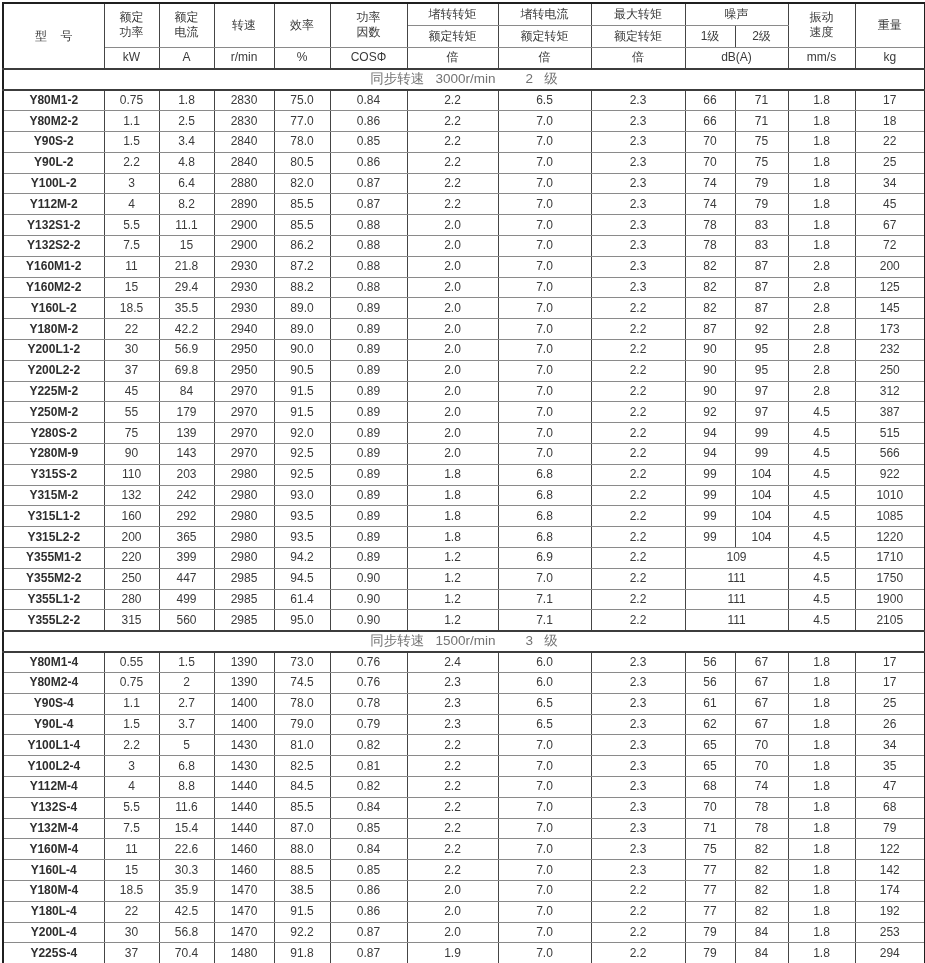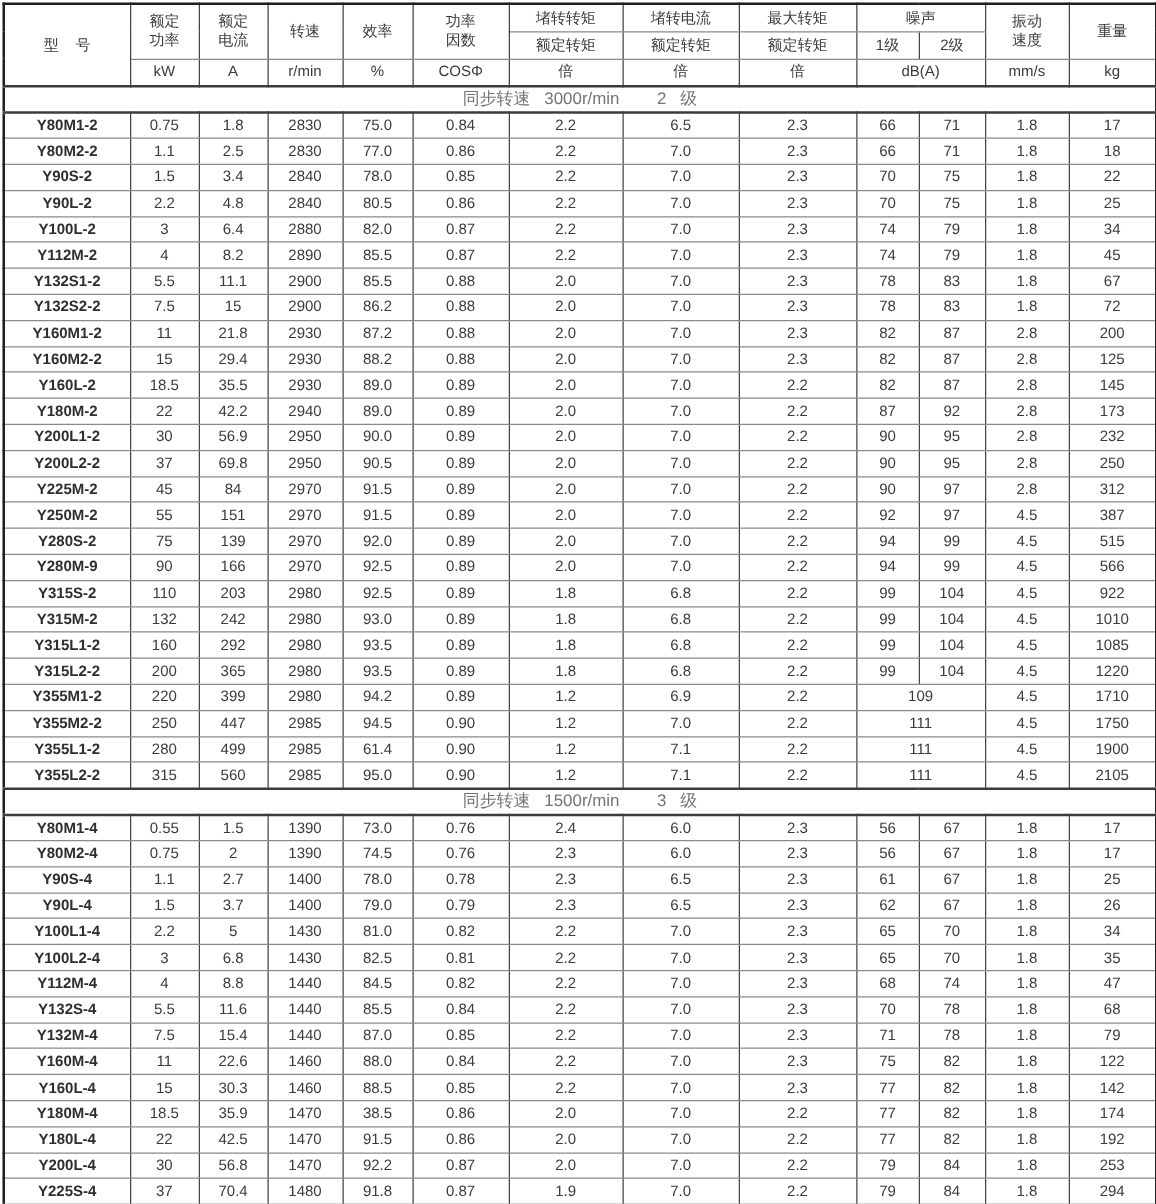--- a/index.html
+++ b/index.html
@@ -343,21 +343,21 @@
           <td>7.0</td>
           <td>2.2</td>
           <td>90</td>
           <td>97</td>
           <td>2.8</td>
           <td>312</td>
         </tr>
         <tr class="data-row">
           <td>Y250M-2</td>
           <td>55</td>
-          <td>151</td>
+          <td>179</td>
           <td>2970</td>
           <td>91.5</td>
           <td>0.89</td>
           <td>2.0</td>
           <td>7.0</td>
           <td>2.2</td>
           <td>92</td>
           <td>97</td>
           <td>4.5</td>
           <td>387</td>
@@ -373,21 +373,21 @@
           <td>7.0</td>
           <td>2.2</td>
           <td>94</td>
           <td>99</td>
           <td>4.5</td>
           <td>515</td>
         </tr>
         <tr class="data-row">
           <td>Y280M-9</td>
           <td>90</td>
-          <td>166</td>
+          <td>143</td>
           <td>2970</td>
           <td>92.5</td>
           <td>0.89</td>
           <td>2.0</td>
           <td>7.0</td>
           <td>2.2</td>
           <td>94</td>
           <td>99</td>
           <td>4.5</td>
           <td>566</td>

